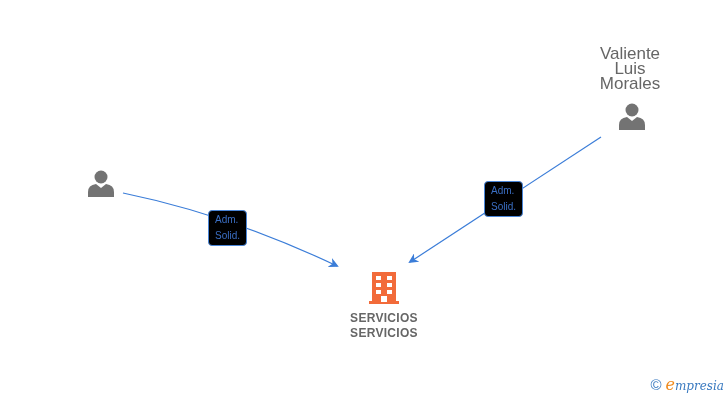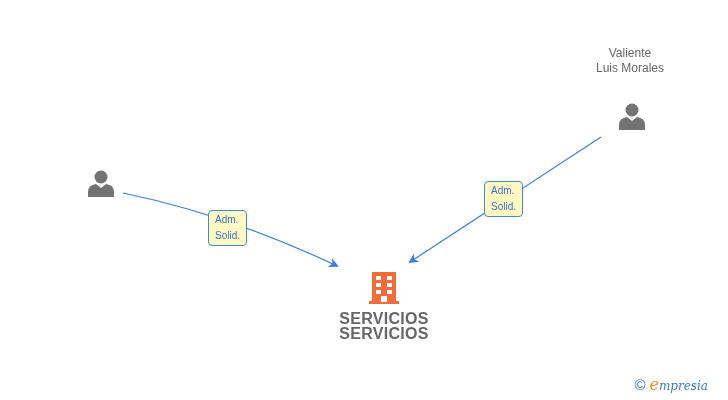--- a/index.html
+++ b/index.html
@@ -1,25 +1,25 @@
 <!DOCTYPE html>
 <html><head>
 <meta charset="utf-8">
 <style>
   html, body { margin:0; padding:0; background:#ffffff; }
   body { width:728px; height:400px; position:relative; overflow:hidden; font-family:"Liberation Sans", sans-serif; }
   .canvas { position:absolute; left:0; top:0; width:728px; height:400px; }
-  .person-label { position:absolute; text-align:center; color:#666666; font-size:12px; line-height:15px; }
+  .person-label { position:absolute; text-align:center; color:#666666; font-size:17px; line-height:15px; }
   .person-label span { display:block; }
   .icon { position:absolute; }
-  .company-label { position:absolute; text-align:center; color:#666666; font-size:16px; font-weight:bold; line-height:15px; letter-spacing:0.3px; }
+  .company-label { position:absolute; text-align:center; color:#666666; font-size:12px; font-weight:bold; line-height:15px; letter-spacing:0.3px; }
   .company-label span { display:block; }
-  .edge-label { position:absolute; background:#fef9c3; border:1px solid #4a86d8; border-radius:4px; color:#3b6fc4; font-size:10px; line-height:16px; padding:1px 6px; text-align:left; }
+  .edge-label { position:absolute; background:#000000; border:1px solid #4a86d8; border-radius:4px; color:#3b6fc4; font-size:10px; line-height:16px; padding:1px 6px; text-align:left; }
   .edge-label span { display:block; }
-  .brand { position:absolute; right:20px; bottom:6px; font-size:14px; color:#3a7ac0; }
+  .brand { position:absolute; right:4px; bottom:6px; font-size:14px; color:#3a7ac0; }
   .brand .c { font-size:15px; }
   .brand .e { color:#f08a1c; font-style:italic; font-family:"DejaVu Serif", serif; font-size:16px; }
   .brand .rest { color:#3a7ac0; font-style:italic; font-family:"DejaVu Serif", serif; font-size:12px; }
 </style>
 </head>
 <body>
 
 <div class="canvas">
 
   <svg width="728" height="400" style="position:absolute;left:0;top:0;">

